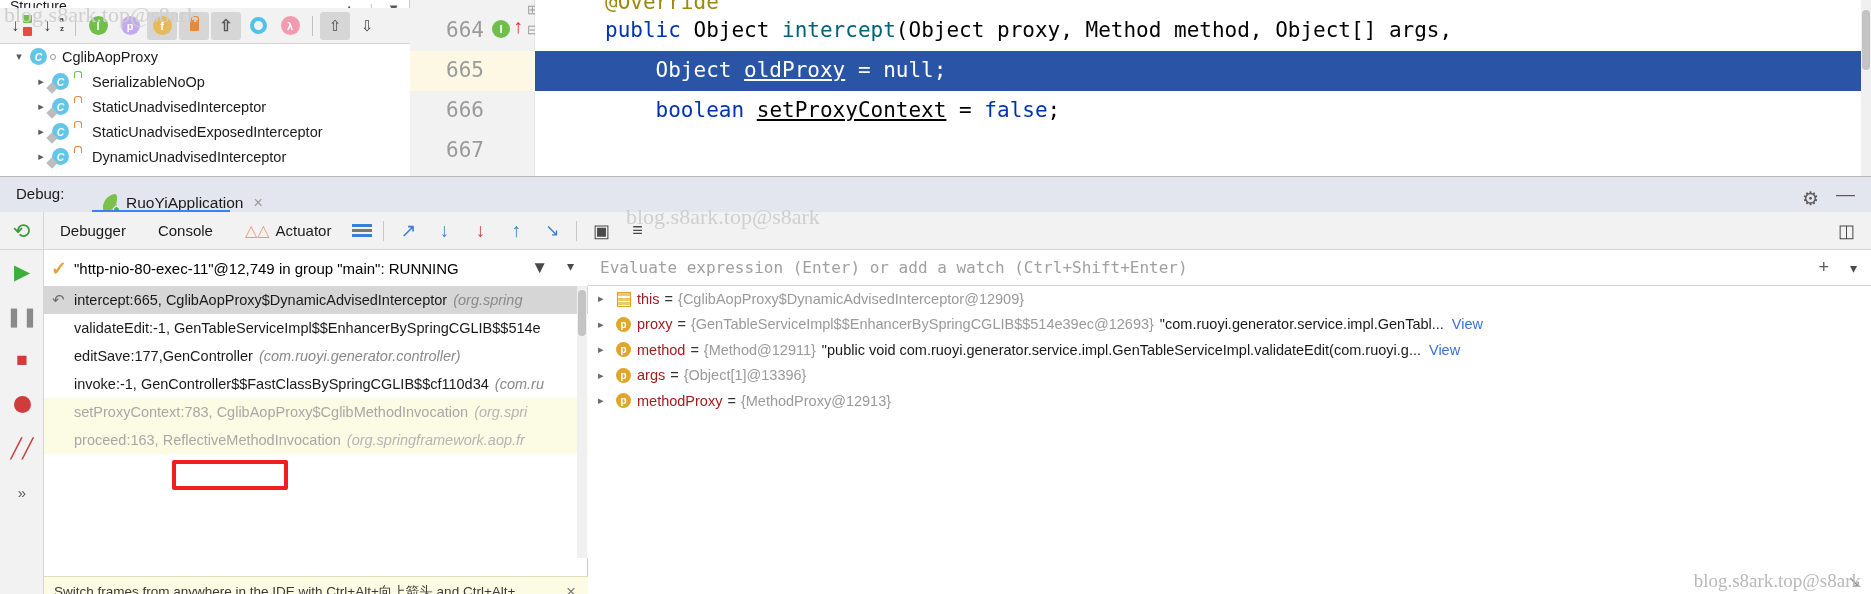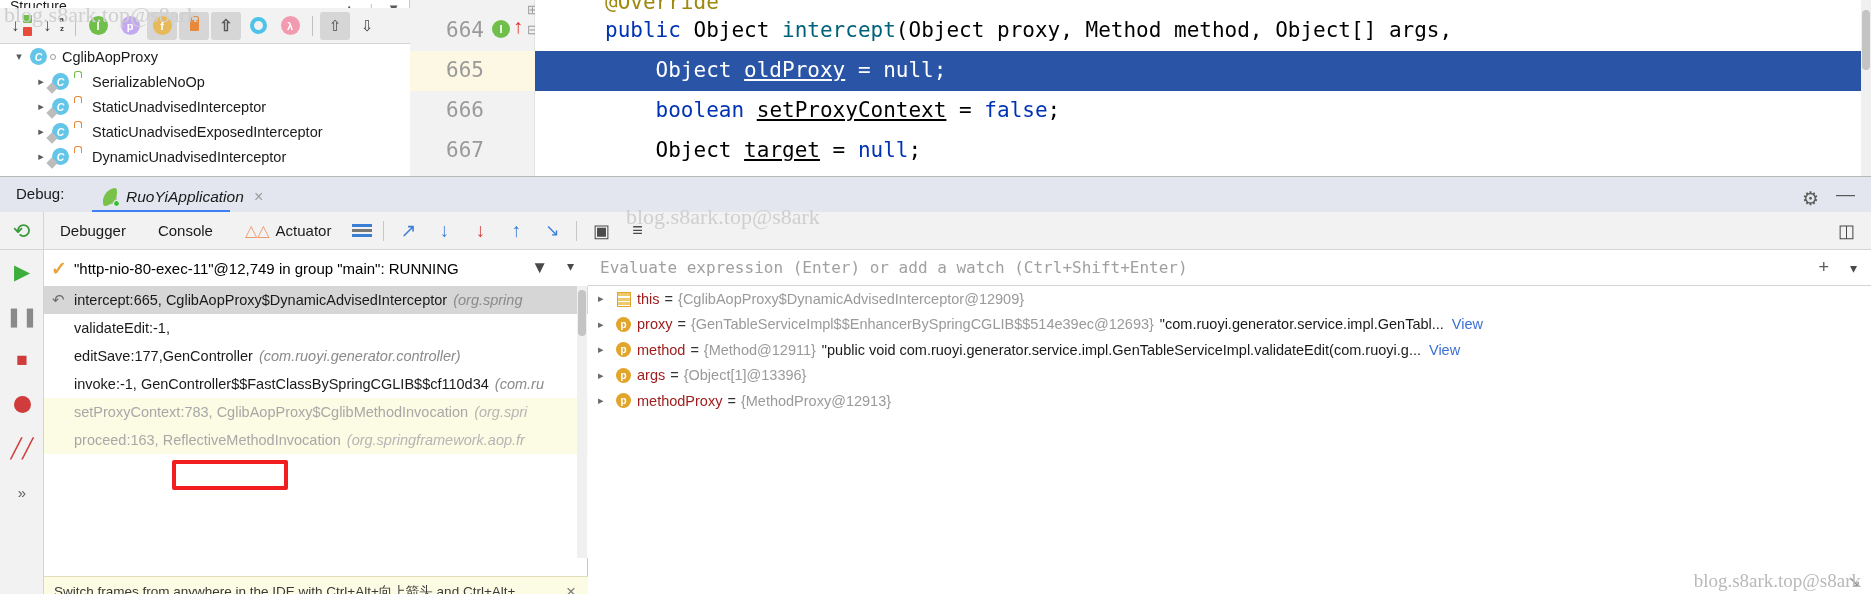--- a/index.html
+++ b/index.html
@@ -62,22 +62,22 @@
   .kw { color:#0033b3; } .typ { color:#000; } .mth { color:#00627a; }
   .anno { color:#9e880d; }
   .hl-txt { color:#fff; }
   .und { text-decoration:underline; }
 
   
   #debug-panel { position:absolute; left:0; top:176px; width:1871px; height:418px; background:#f2f2f2;
      border-top:1px solid #b8b8b8; }
   #debug-head { position:absolute; left:0; top:0; width:1871px; height:35px; background:#e3e6ee; }
   #debug-label { position:absolute; left:16px; top:8px; font-size:15px; color:#1a1a1a; }
-  #run-tab { position:absolute; left:92px; top:5px; height:30px; display:flex; align-items:center;
-     padding:0 10px;font-style:italic; }
+  #run-tab { position:absolute; left:92px; top:5px; height:30px; display:flex; align-items:flex-end;
+     padding:0 10px; }
   #run-tab-underline { position:absolute; left:92px; top:33px; width:138px; height:2.5px; background:#3d7ff5; }
   .spring-leaf { width:17px; height:17px; position:relative; margin-right:7px; }
   .spring-leaf .lf { position:absolute; left:0; top:0; width:16px; height:16px; background:#79c24a;
      border-radius:14px 2px 14px 2px; transform:rotate(-10deg); }
   .spring-leaf .gr { position:absolute; left:4px; top:4px; width:11px; height:11px; border-radius:50%;
      background:#b9b9b9; }
   .spring-leaf .dot { position:absolute; right:-1px; bottom:-1px; width:7px; height:7px; border-radius:50%;
      background:#3cbf3c; border:1px solid #fff; }
 
   #dbg-tabs { position:absolute; left:0; top:35px; width:1871px; height:38px;
@@ -269,21 +269,20 @@
       <div id="fold-col"></div>
 
       <div id="gutter-hl2"></div>
 
       <div id="code-area">
         <div id="code-hl"></div>
         <div class="cl anno" style="top:-10px">@Override</div>
         <div class="cl" style="top:18px"><span class="kw">public</span> <span class="typ">Object</span> <span class="mth">intercept</span>(<span class="typ">Object</span> proxy, <span class="typ">Method</span> method, <span class="typ">Object</span>[] args,</div>
         <div class="cl" style="top:58px; z-index:5"><span class="hl-txt">&nbsp;&nbsp;&nbsp;&nbsp;Object <span class="und">oldProxy</span> = null;</span></div>
         <div class="cl" style="top:98px">&nbsp;&nbsp;&nbsp;&nbsp;<span class="kw">boolean</span> <span class="und">setProxyContext</span> = <span class="kw">false</span>;</div>
-        <div class="cl" style="top:138px">&nbsp;&nbsp;&nbsp;&nbsp;<span class="typ">Object</span> <span class="und">target</span> = <span class="kw">null</span>;</div>
       </div>
 
       <div class="scroll-v" style="right:0;top:0;height:176px">
         <div class="scroll-thumb" style="top:10px;height:60px"></div>
       </div>
     </div>
   </div>
 
   <div id="debug-panel">
 
@@ -383,20 +382,21 @@
 
       <div id="frames-list">
         <div class="frame selected">
           <span style="width:22px;color:#6a6a6a;font-size:15px">↶</span>
           <span>intercept:665,</span>
           <span style="margin-left:4px">CglibAopProxy$DynamicAdvisedInterceptor</span>
           <span class="pkg">(org.spring</span>
         </div>
         <div class="frame" style="padding-left:30px">
           <span>validateEdit:-1,</span>
+          <span style="margin-left:4px">GenTableServiceImpl$$EnhancerBySpringCGLIB$$514e</span>
         </div>
         <div class="frame" style="padding-left:30px">
           <span>editSave:177,</span>
           <span style="margin-left:0">GenController</span>
           <span class="pkg">(com.ruoyi.generator.controller)</span>
         </div>
         <div class="frame" style="padding-left:30px">
           <span>invoke:-1,</span>
           <span style="margin-left:4px">GenController$$FastClassBySpringCGLIB$$cf110d34</span>
           <span class="pkg">(com.ru</span>

